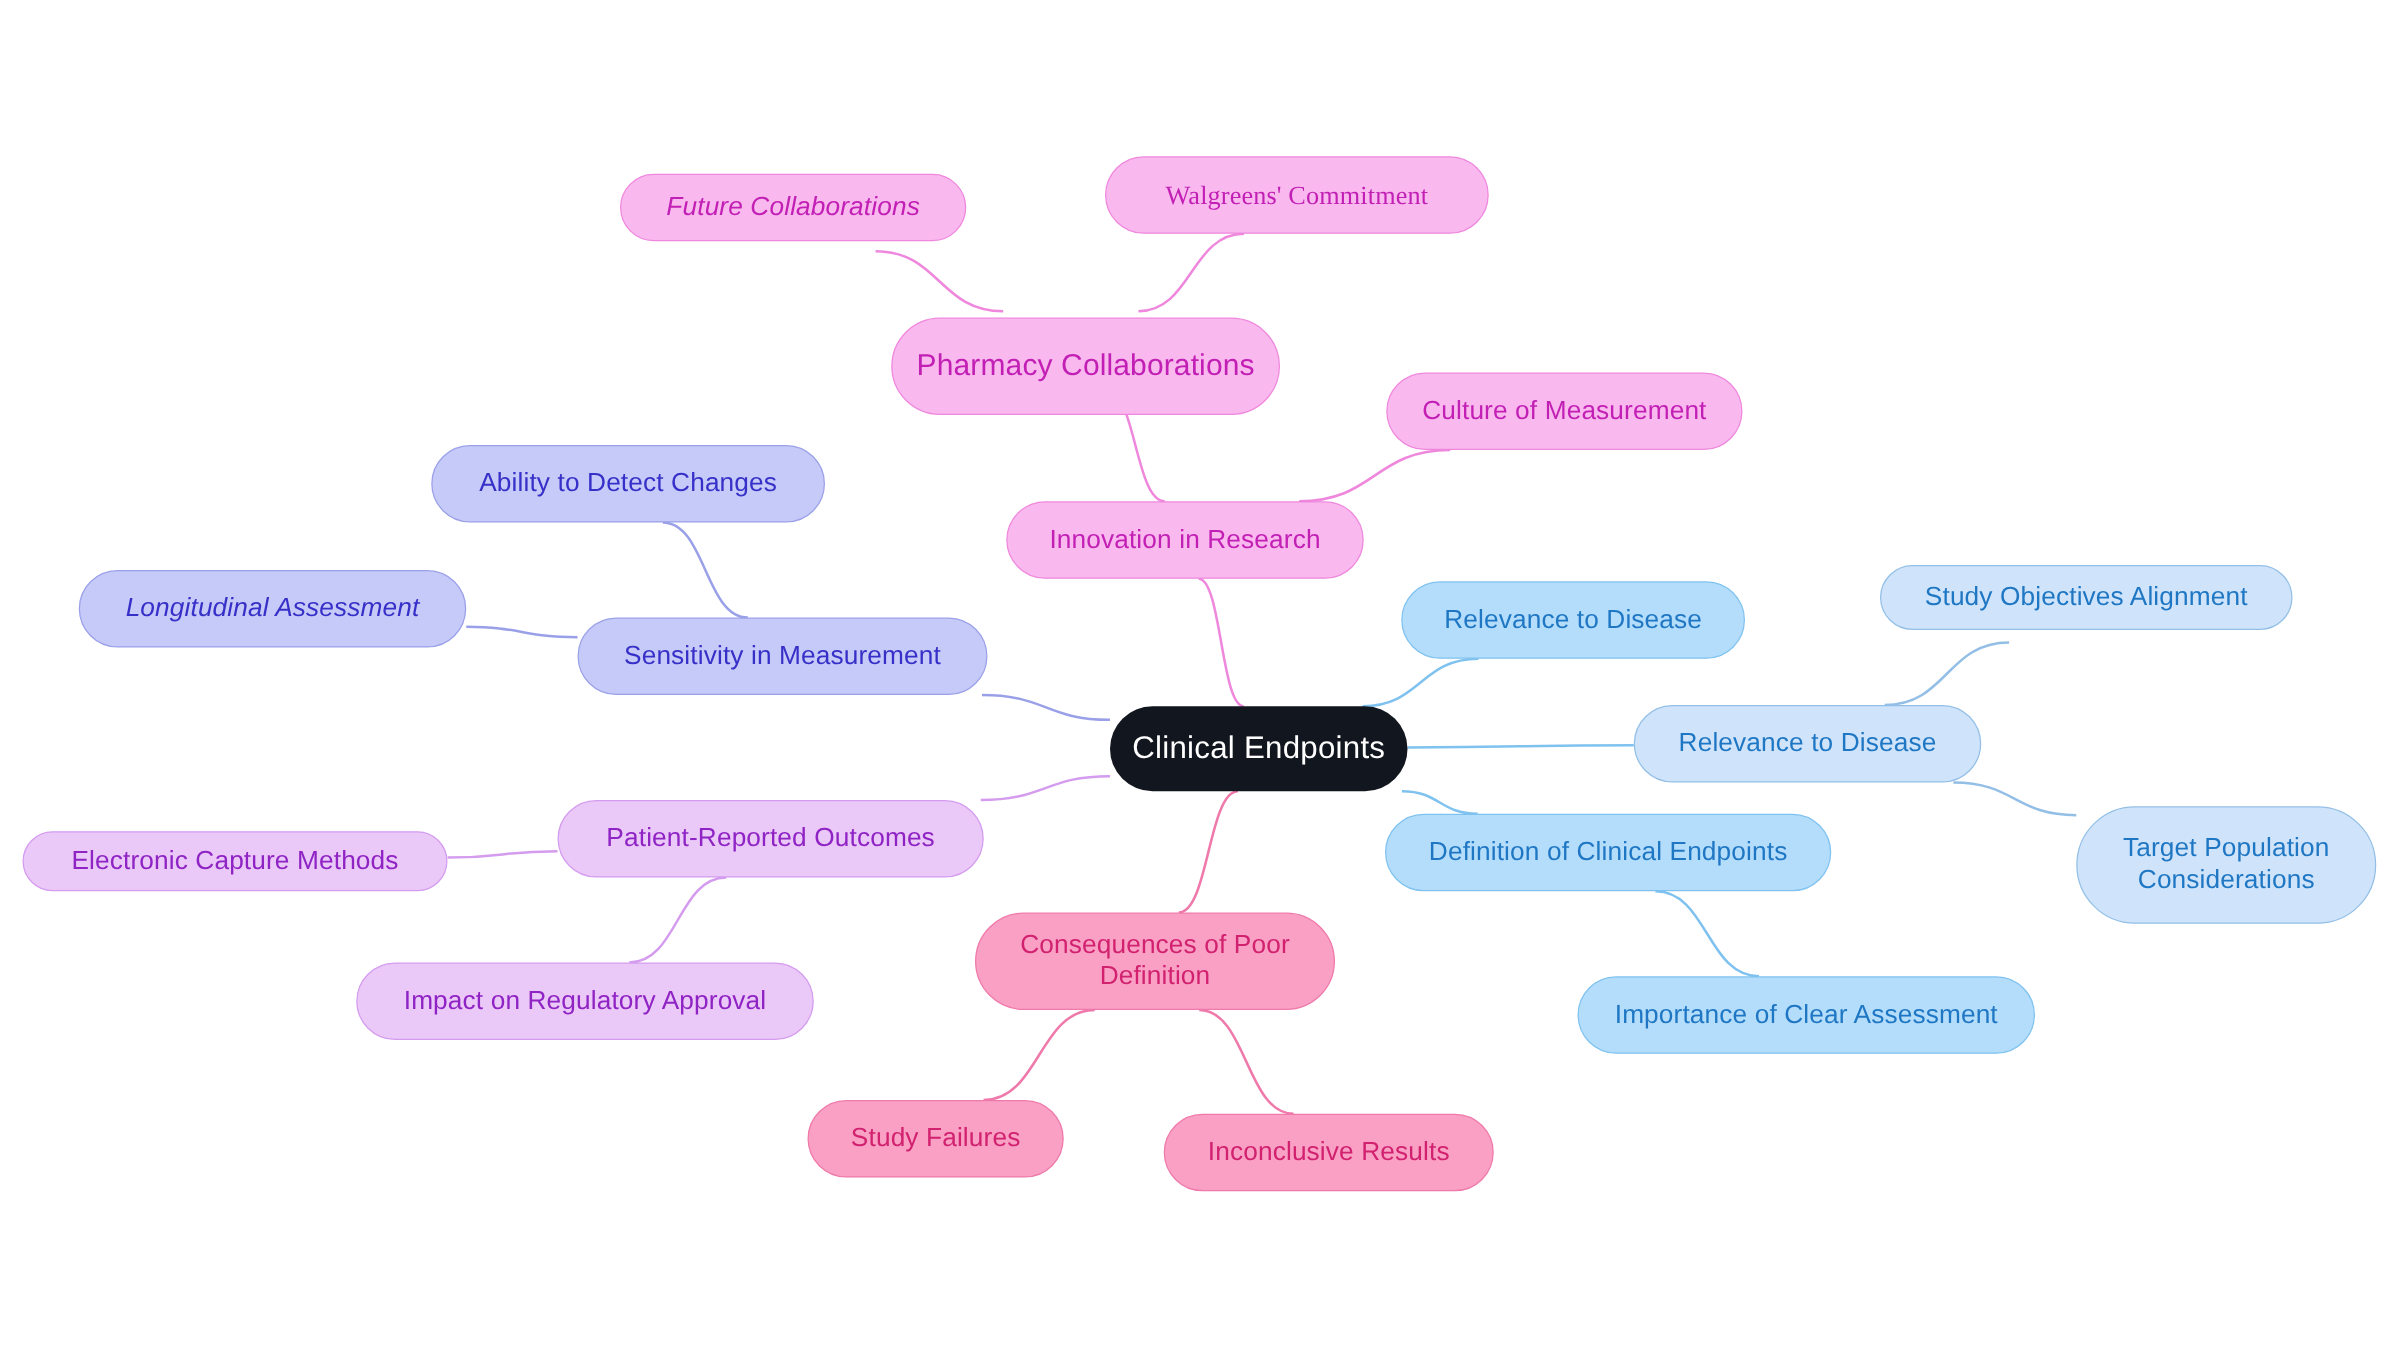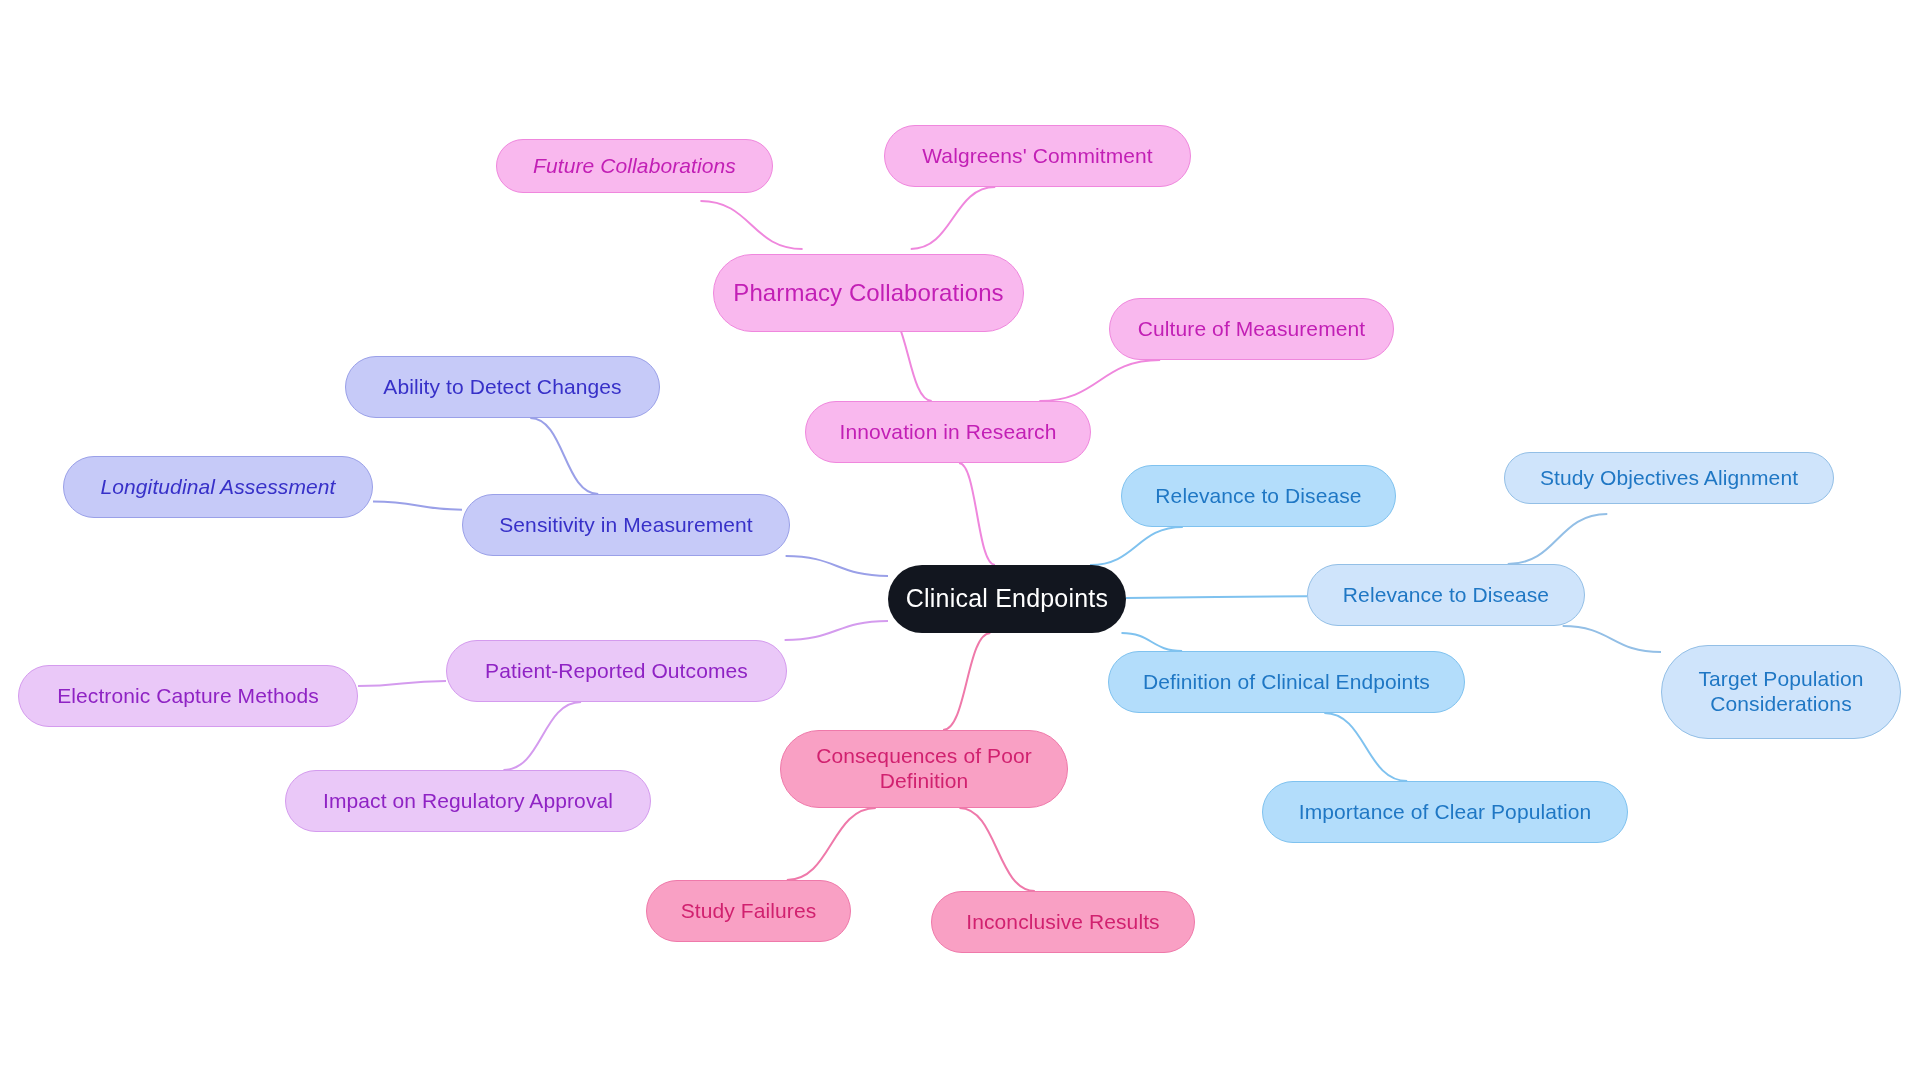--- a/index.html
+++ b/index.html
@@ -74,30 +74,30 @@
       <path d="M 581.0884615384615 702 C 542.25 702, 542.25 770, 503.41153846153844 770" fill="none" stroke="#d49bee" stroke-width="2"></path>
     </svg>
   <div id="node-layer">
       <div class="node root" style="left: 888px; top: 565px; width: 238px; height: 68px; font-size: 25px;">Clinical Endpoints</div>
       <div class="node" style="left: 1121px; top: 465px; width: 275px; height: 62px; font-size: 21px; background: rgb(179, 221, 251); border-color: rgb(127, 194, 239); color: rgb(31, 119, 196);">Relevance to Disease</div>
       <div class="node" style="left: 1307px; top: 564px; width: 278px; height: 62px; font-size: 21px; background: rgb(207, 228, 251); border-color: rgb(147, 191, 230); color: rgb(31, 119, 196);">Relevance to Disease</div>
       <div class="node" style="left: 1504px; top: 452px; width: 330px; height: 52px; font-size: 21px; background: rgb(207, 228, 251); border-color: rgb(147, 191, 230); color: rgb(31, 119, 196);">Study Objectives Alignment</div>
       <div class="node" style="left: 1661px; top: 645px; width: 240px; height: 94px; font-size: 21px; background: rgb(207, 228, 251); border-color: rgb(147, 191, 230); color: rgb(31, 119, 196);">Target Population
 Considerations</div>
       <div class="node" style="left: 1108px; top: 651px; width: 357px; height: 62px; font-size: 21px; background: rgb(179, 221, 251); border-color: rgb(127, 194, 239); color: rgb(31, 119, 196);">Definition of Clinical Endpoints</div>
-      <div class="node" style="left: 1262px; top: 781px; width: 366px; height: 62px; font-size: 21px; background: rgb(179, 221, 251); border-color: rgb(127, 194, 239); color: rgb(31, 119, 196);">Importance of Clear Population</div>
+      <div class="node" style="left: 1262px; top: 781px; width: 366px; height: 62px; font-size: 21px; background: rgb(179, 221, 251); border-color: rgb(127, 194, 239); color: rgb(31, 119, 196);">Importance of Clear Assessment</div>
       <div class="node" style="left: 462px; top: 494px; width: 328px; height: 62px; font-size: 21px; background: rgb(198, 202, 248); border-color: rgb(154, 160, 232); color: rgb(55, 48, 200);">Sensitivity in Measurement</div>
       <div class="node" style="left: 345px; top: 356px; width: 315px; height: 62px; font-size: 21px; background: rgb(198, 202, 248); border-color: rgb(154, 160, 232); color: rgb(55, 48, 200);">Ability to Detect Changes</div>
       <div class="node" style="left: 63px; top: 456px; width: 310px; height: 62px; font-size: 21px; background: rgb(198, 202, 248); border-color: rgb(154, 160, 232); color: rgb(55, 48, 200); font-style: italic;">Longitudinal Assessment</div>
       <div class="node" style="left: 713px; top: 254px; width: 311px; height: 78px; font-size: 24px; background: rgb(249, 184, 238); border-color: rgb(239, 135, 221); color: rgb(194, 31, 181);">Pharmacy Collaborations</div>
       <div class="node" style="left: 496px; top: 139px; width: 277px; height: 54px; font-size: 21px; background: rgb(249, 184, 238); border-color: rgb(239, 135, 221); color: rgb(194, 31, 181); font-style: italic;">Future Collaborations</div>
-      <div class="node" style="left: 884px; top: 125px; width: 307px; height: 62px; font-size: 21px; background: rgb(249, 184, 238); border-color: rgb(239, 135, 221); color: rgb(194, 31, 181);">Walgreens' Commitment</div>
+      <div class="node" style="left: 884px; top: 125px; width: 307px; height: 62px; font-size: 21px; background: rgb(249, 184, 238); border-color: rgb(239, 135, 221); color: rgb(194, 31, 181); font-family: Liberation Serif, serif;">Walgreens' Commitment</div>
       <div class="node" style="left: 805px; top: 401px; width: 286px; height: 62px; font-size: 21px; background: rgb(249, 184, 238); border-color: rgb(239, 135, 221); color: rgb(194, 31, 181);">Innovation in Research</div>
       <div class="node" style="left: 1109px; top: 298px; width: 285px; height: 62px; font-size: 21px; background: rgb(249, 184, 238); border-color: rgb(239, 135, 221); color: rgb(194, 31, 181);">Culture of Measurement</div>
       <div class="node" style="left: 780px; top: 730px; width: 288px; height: 78px; font-size: 21px; background: rgb(249, 160, 196); border-color: rgb(239, 121, 170); color: rgb(209, 33, 111);">Consequences of Poor
 Definition</div>
       <div class="node" style="left: 646px; top: 880px; width: 205px; height: 62px; font-size: 21px; background: rgb(249, 160, 196); border-color: rgb(239, 121, 170); color: rgb(209, 33, 111);">Study Failures</div>
       <div class="node" style="left: 931px; top: 891px; width: 264px; height: 62px; font-size: 21px; background: rgb(249, 160, 196); border-color: rgb(239, 121, 170); color: rgb(209, 33, 111);">Inconclusive Results</div>
       <div class="node" style="left: 446px; top: 640px; width: 341px; height: 62px; font-size: 21px; background: rgb(234, 200, 248); border-color: rgb(212, 155, 238); color: rgb(143, 35, 196);">Patient-Reported Outcomes</div>
-      <div class="node" style="left: 18px; top: 665px; width: 340px; height: 62px; font-size: 21px; background: rgb(234, 200, 248); border-color: rgb(212, 155, 238); color: rgb(143, 35, 196);">Electronic Capture Methods</div>
+      <div class="node" style="left: 18px; top: 665px; width: 340px; height: 48px; font-size: 21px; background: rgb(234, 200, 248); border-color: rgb(212, 155, 238); color: rgb(143, 35, 196);">Electronic Capture Methods</div>
       <div class="node" style="left: 285px; top: 770px; width: 366px; height: 62px; font-size: 21px; background: rgb(234, 200, 248); border-color: rgb(212, 155, 238); color: rgb(143, 35, 196);">Impact on Regulatory Approval</div>
     </div>
 </div>
 
 </body></html>

